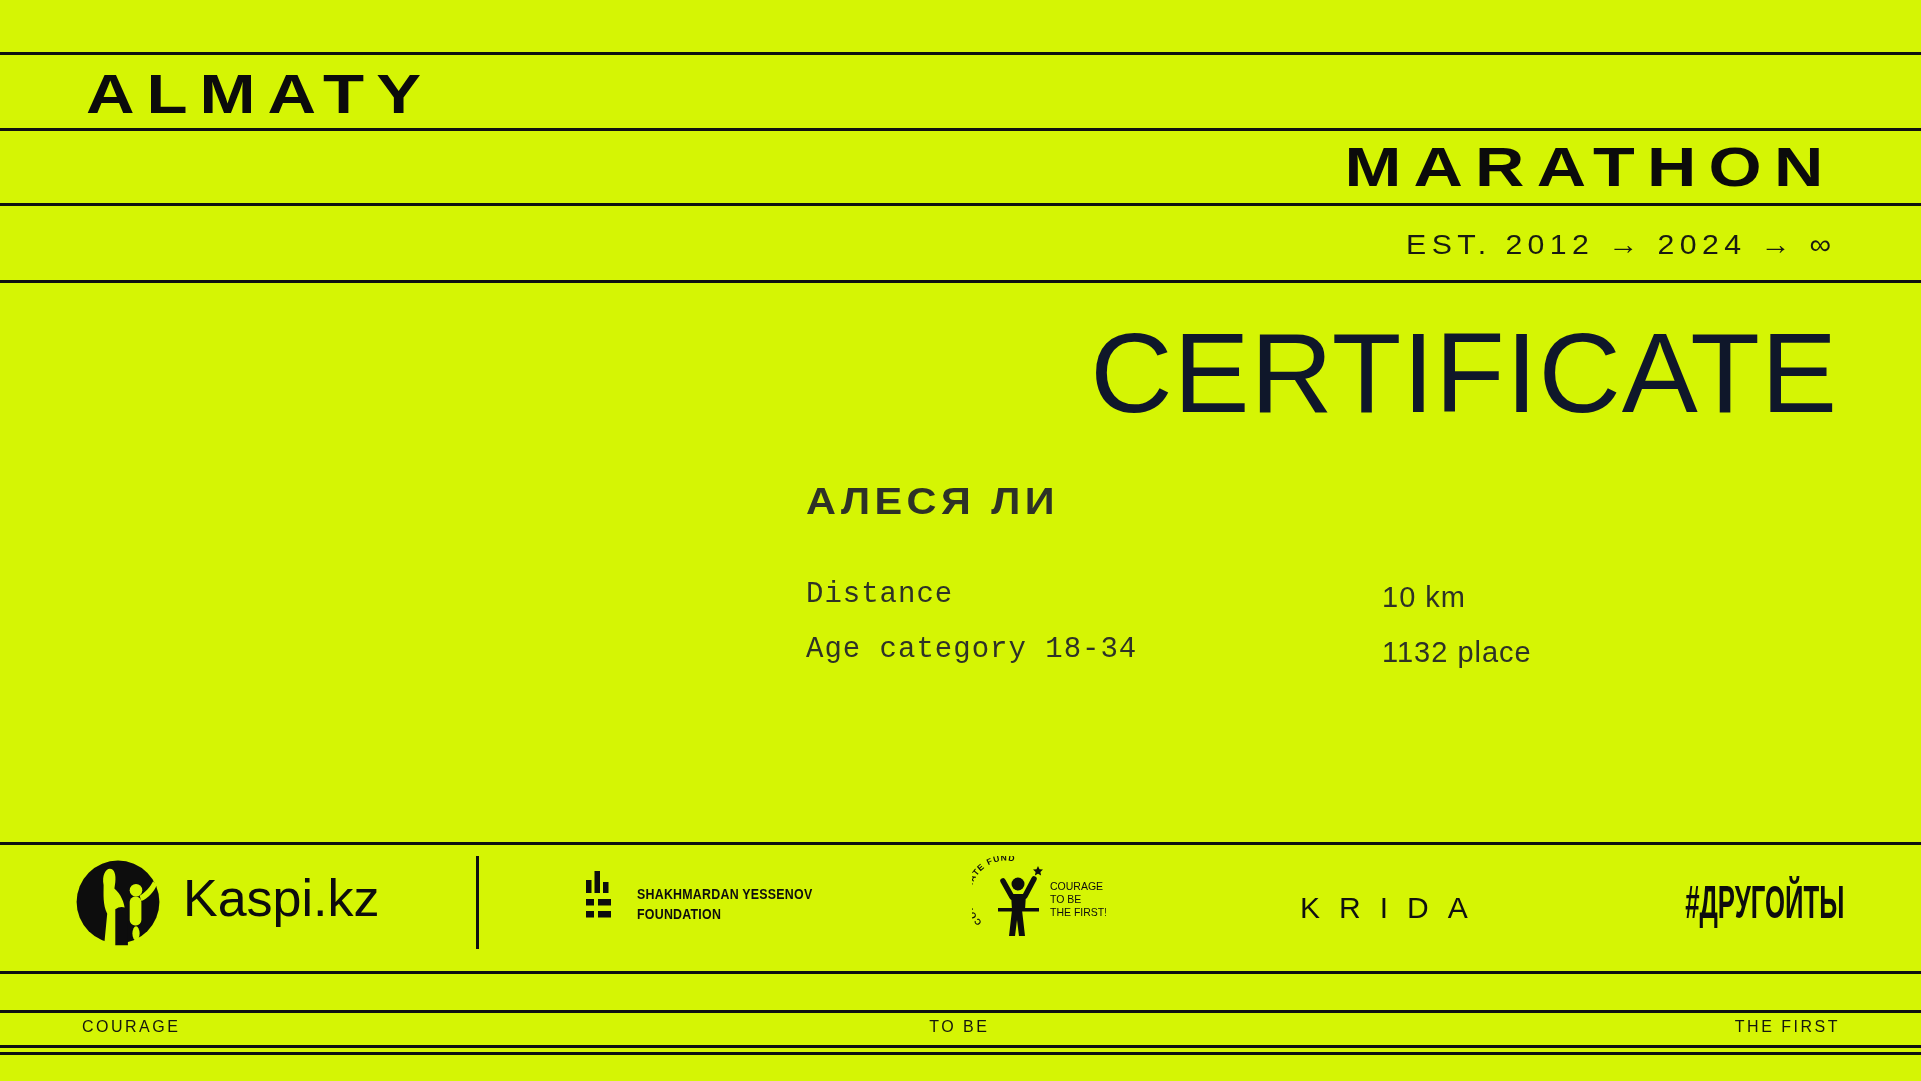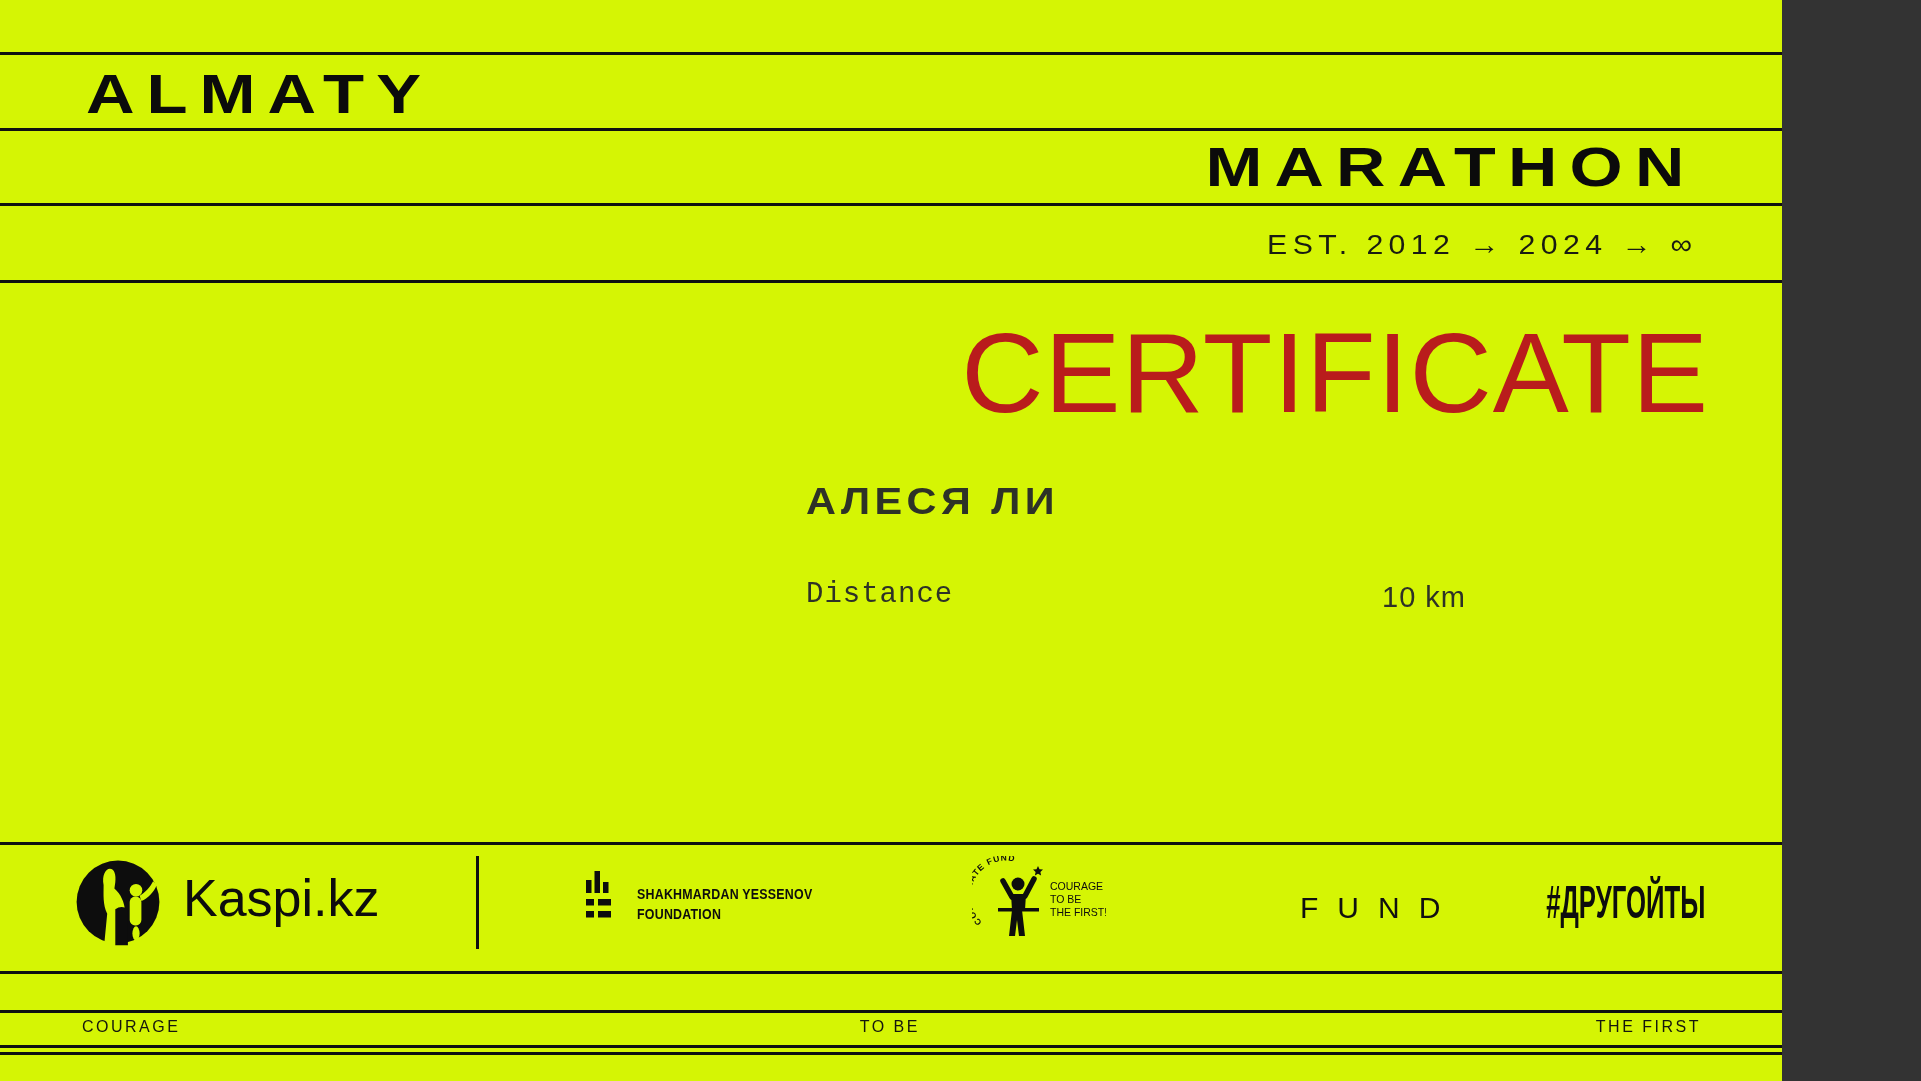--- a/index.html
+++ b/index.html
@@ -1,33 +1,33 @@
 <!DOCTYPE html>
 <html><head>
 <meta charset="utf-8">
 <style>
   html,body{margin:0;padding:0;background:#333;}
   .sheet{
-    position:relative;width:1782px;height:1081px;overflow:hidden;
+    position:relative;width:1921px;height:1081px;overflow:hidden;
     background:#d5f504;color:#0d0d0d;
     font-family:"Liberation Sans", sans-serif;
   }
   .rule{position:absolute;left:0;width:100%;height:3px;background:#101010;}
   .txt{position:absolute;white-space:nowrap;line-height:1;}
 
   
   .almaty{left:86px;top:66px;font-size:56px;font-weight:700;letter-spacing:10px;
           transform:scaleX(1.2);transform-origin:0 50%;color:#0b0b0b;}
   .marathon{right:86px;top:139px;font-size:56px;font-weight:700;letter-spacing:10px;
           transform:scaleX(1.22);transform-origin:100% 50%;color:#0b0b0b;}
   .est{right:84px;top:231px;font-size:28px;font-weight:400;letter-spacing:5px;
           transform:scaleX(1.08);transform-origin:100% 50%;color:#191b12;}
 
   
-  .cert-title{right:73px;top:316px;font-size:114px;font-weight:400;letter-spacing:1px;color:#b91c1c;}
+  .cert-title{right:83px;top:316px;font-size:114px;font-weight:400;letter-spacing:1px;color:#0f172a;}
   .runner-name{left:806px;top:483px;font-size:37px;font-weight:700;letter-spacing:4px;
           transform:scaleX(1.12);transform-origin:0 50%;color:#2e3227;}
   .row{position:absolute;left:806px;width:1060px;height:34px;color:#2e3227;font-size:29px;}
   .row .lbl{position:absolute;left:0;top:0;letter-spacing:1px;font-family:Liberation Mono, monospace;}
   .row .val{position:absolute;left:576px;top:3px;letter-spacing:1px;}
 
   
   .kaspi-label{left:183px;top:872px;font-size:52px;font-weight:400;letter-spacing:0;color:#0d0d0d;}
   .vdivider{position:absolute;left:476px;top:856px;width:3px;height:93px;background:#101010;}
   .yessenov-text{position:absolute;left:637px;top:884px;font-size:15.5px;font-weight:700;
@@ -63,20 +63,24 @@
   <div class="txt almaty">ALMATY</div>
   <div class="txt marathon">MARATHON</div>
   <div class="txt est">EST. 2012 → 2024 → ∞</div>
 
   <div class="txt cert-title">CERTIFICATE</div>
   <div class="txt runner-name">АЛЕСЯ ЛИ</div>
 
   <div class="row" style="top:578px">
     <span class="lbl">Distance</span>
     <span class="val">10 km</span>
+  </div>
+  <div class="row" style="top:633px">
+    <span class="lbl">Age category 18-34</span>
+    <span class="val">1132 place</span>
   </div>
 
   <svg style="position:absolute;left:73px;top:857px" width="90" height="90" viewBox="0 0 100 100">
     <circle cx="50" cy="50" r="46" fill="#0d0d0d"></circle>
 
     <path fill="#d5f504" d="M34,31 C32,21 36,13 41,13 C46,13 48,20 47,28 L46,35
       C53,41 57,50 58,60 L58,95 C50,98 42,98 35,94 L38,63 C33,53 34,41 34,31 Z"></path>
 
     <circle cx="70" cy="37" r="7" fill="#d5f504"></circle>
     <path fill="#d5f504" d="M74,43 C80,40 86,33 89,27 L93,31 C90,39 83,46 76,49 Z"></path>
@@ -122,20 +126,20 @@
     <rect x="26" y="52" width="41" height="3.5" fill="#0d0d0d"></rect>
     <path fill="#0d0d0d" d="M40,54 L37,80 h6 l2,-16 2,16 h6 L50,54 Z"></path>
 
     <g font-family="Liberation Sans, sans-serif" font-size="10.5" font-weight="500" fill="#0d0d0d">
       <text x="78" y="34">COURAGE</text>
       <text x="78" y="47">TO BE</text>
       <text x="78" y="60">THE FIRST!</text>
     </g>
   </svg>
 
-  <div class="txt krida">FUND</div>
+  <div class="txt krida">KRIDA</div>
   <div class="txt hashtag">#ДРУГОЙТЫ</div>
 
   <div class="txt foot foot-left">COURAGE</div>
   <div class="txt foot foot-center">TO BE</div>
   <div class="txt foot foot-right">THE FIRST</div>
 
 </div>
 
 </body></html>

